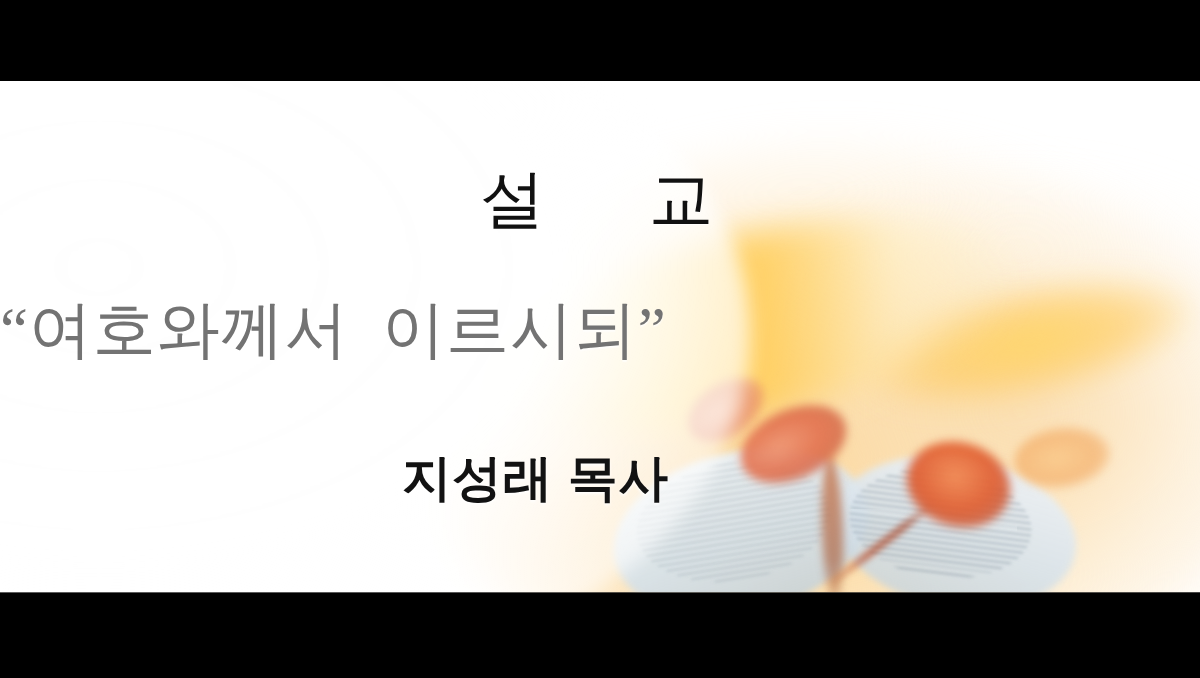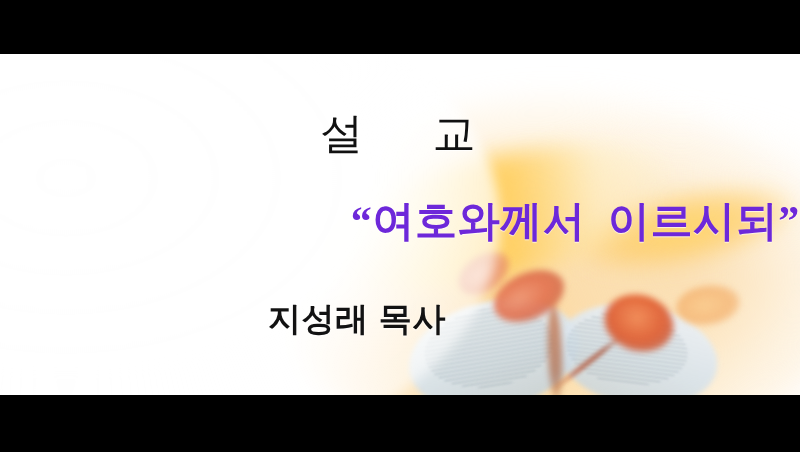--- a/index.html
+++ b/index.html
@@ -275,25 +275,25 @@
     line-height: 1;
     white-space: pre;
     text-shadow: 0 1px 1px rgba(255,255,255,0.85);
   }
 
   #sermon-verse {
     position: absolute;
     left: 0;
     top: 146px;
     width: 800px;
-    text-align: right;
+    text-align: left;
     font-family: "Liberation Serif", serif;
     font-size: 42px;
-    font-weight: bold;
-    color: #6d28d9;
+    font-weight: normal;
+    color: #737373;
     letter-spacing: 0.015em;
     line-height: 1;
     white-space: pre;
     text-shadow: 0 1px 1px rgba(255,255,255,0.75);
   }
 
   #speaker-name {
     position: absolute;
     left: 0;
     top: 248px;

